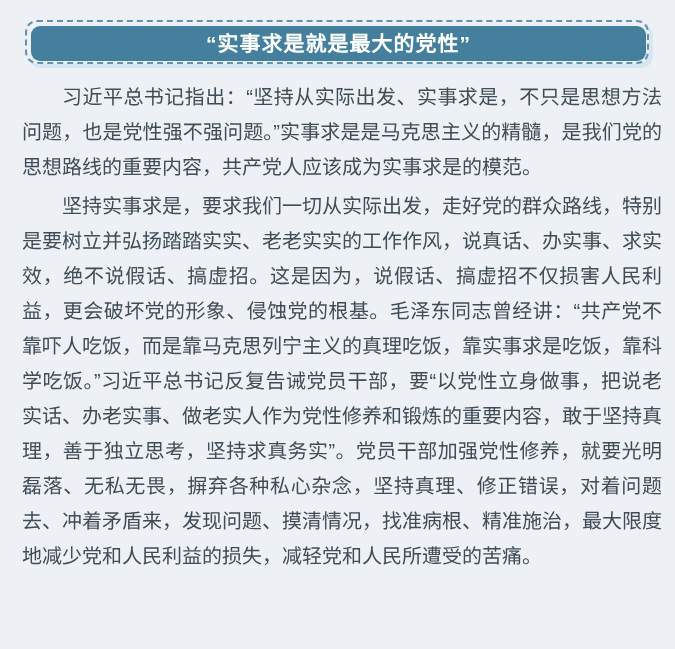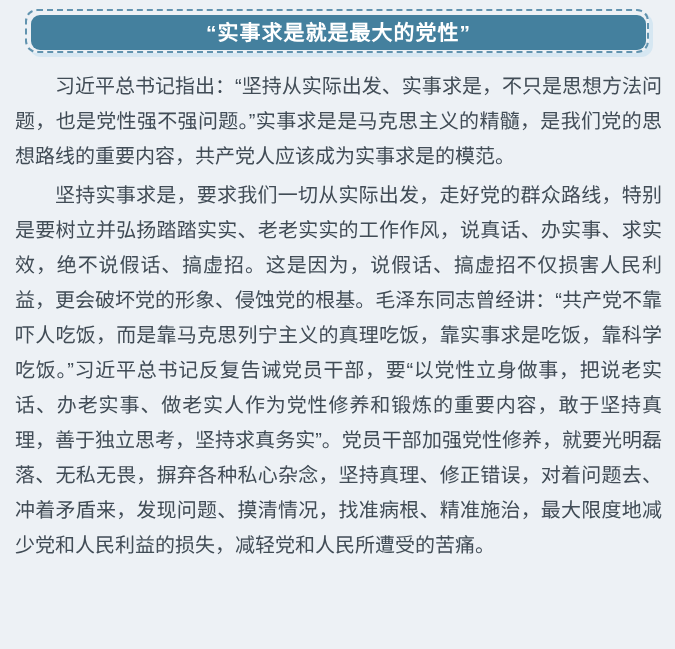--- a/index.html
+++ b/index.html
@@ -11,21 +11,21 @@
     --body-text:#414c56;
   }
   *{margin:0;padding:0;box-sizing:border-box;}
   html,body{width:675px;height:649px;overflow:hidden;}
   body{
     background:var(--bg);
     font-family:"Liberation Sans","DejaVu Sans",sans-serif;
   }
   .page{
     width:675px;height:649px;
-    padding-top:9px;
+    padding-top:20px;
   }
   .banner{
     margin:0 26px 0 25px;
     border:2px dashed var(--banner-border);
     border-radius:12px;
     box-shadow:4px 4px 0 var(--banner-shadow);
     background:transparent;
   }
   .banner-fill{
     margin:4px 1px 1px 4px;
@@ -43,21 +43,21 @@
     margin-top:16px;
     padding:0 13px 0 11px;
     color:var(--body-text);
     font-size:20px;
     line-height:35px;
     text-align:justify;
     text-justify:inter-ideograph;
   }
   .article p{
     text-indent:2em;
-    margin:0 0 4px 4px;
+    margin:0 0 4px 11px;
   }
 </style>
 </head>
 <body>
 
 <div class="page">
   <div class="banner">
     <div class="banner-fill">
       <span>“实事求是就是最大的党性”</span>
     </div>

